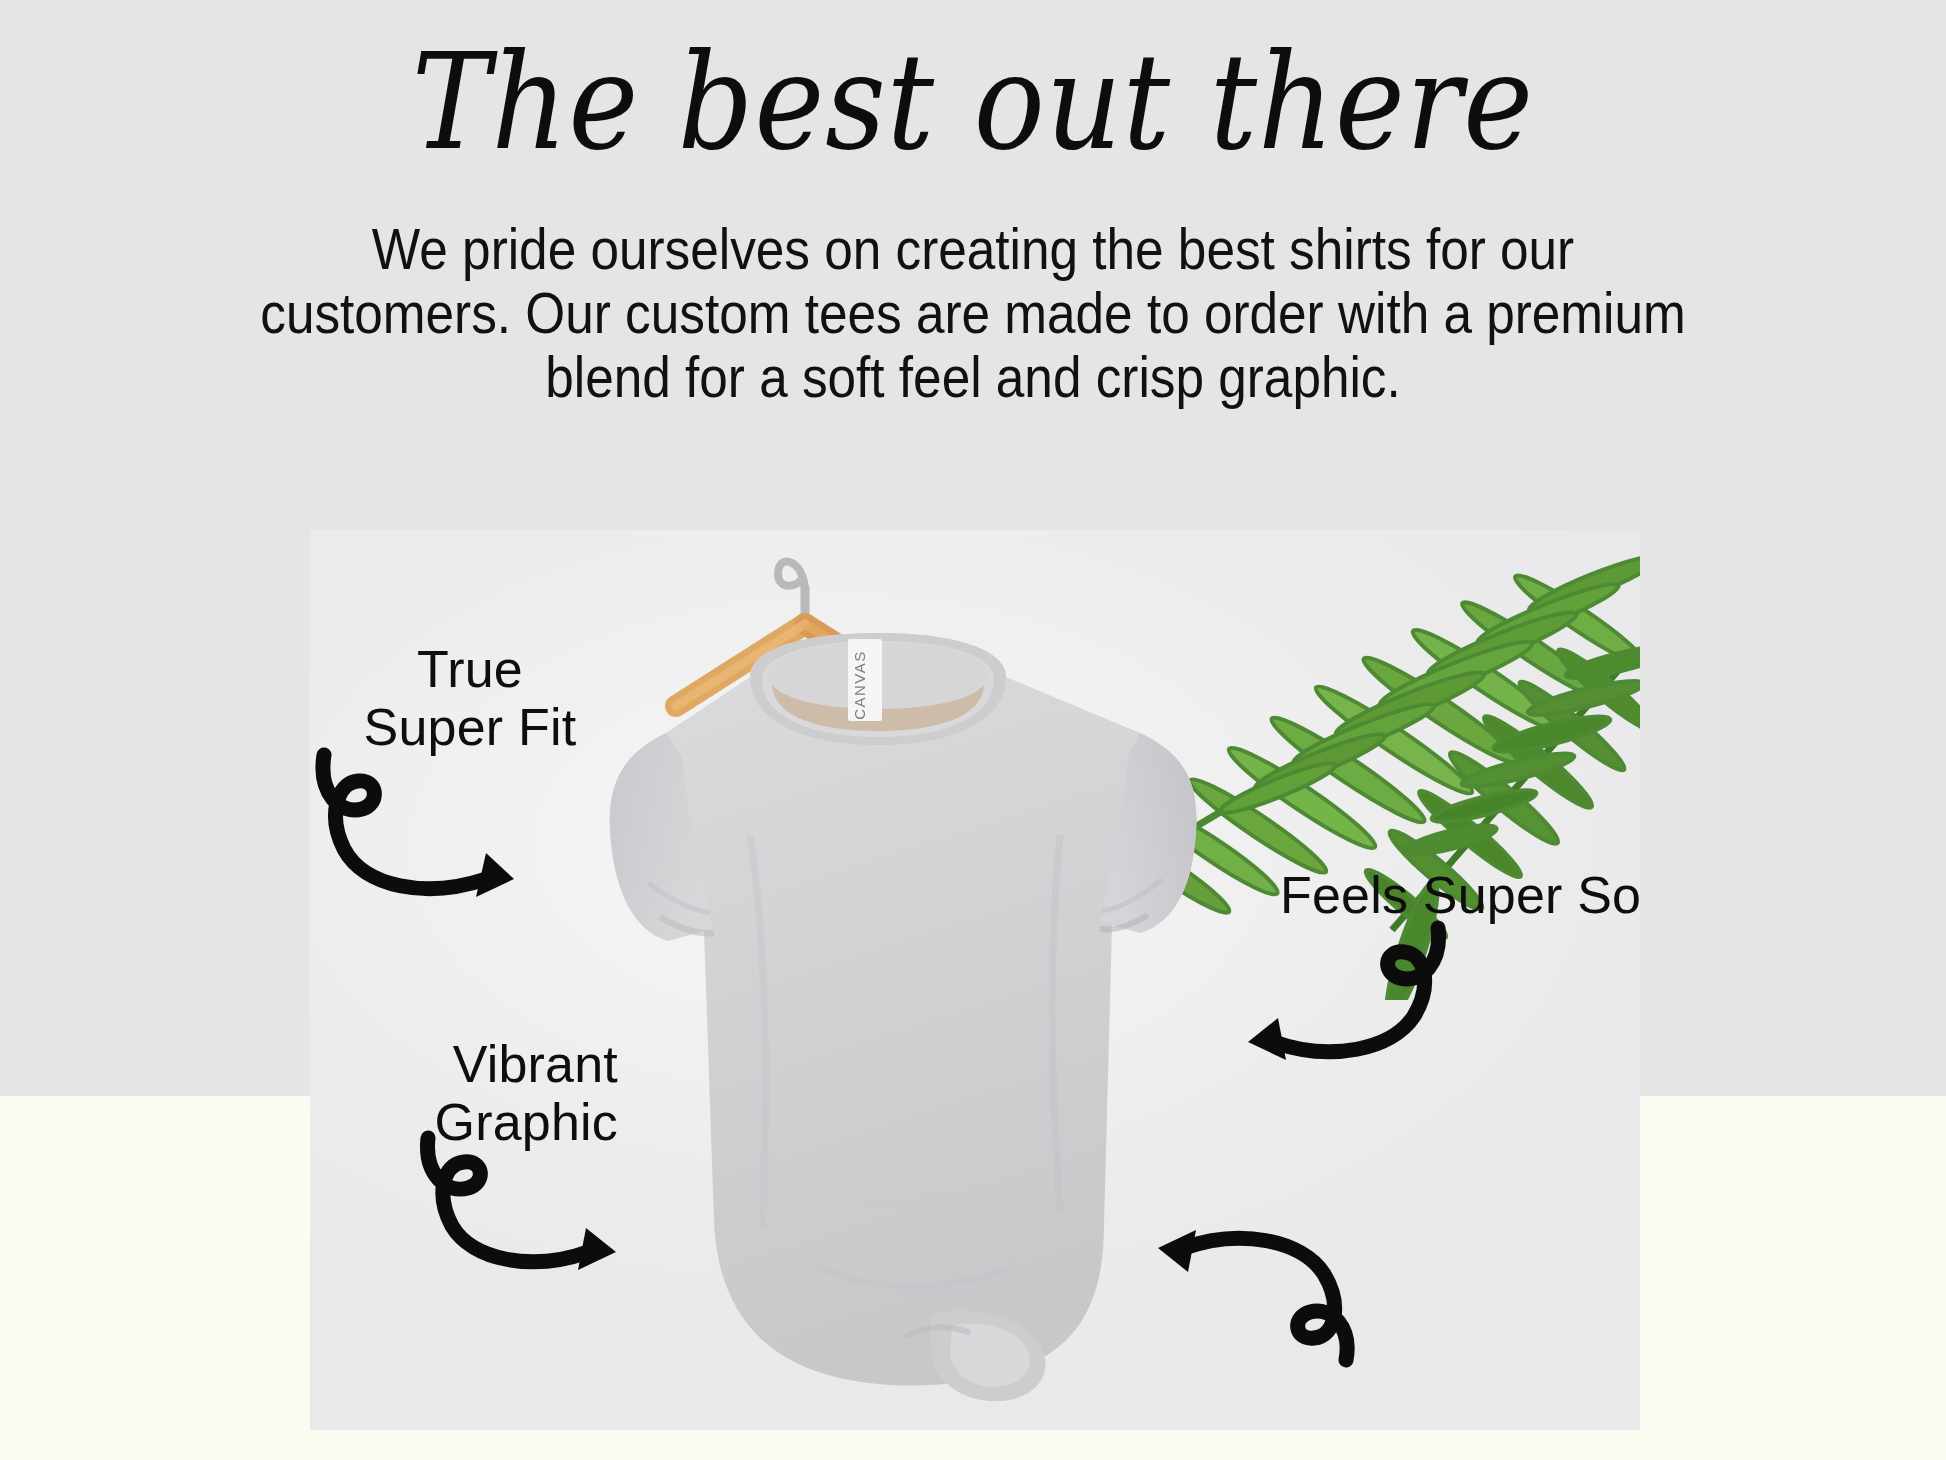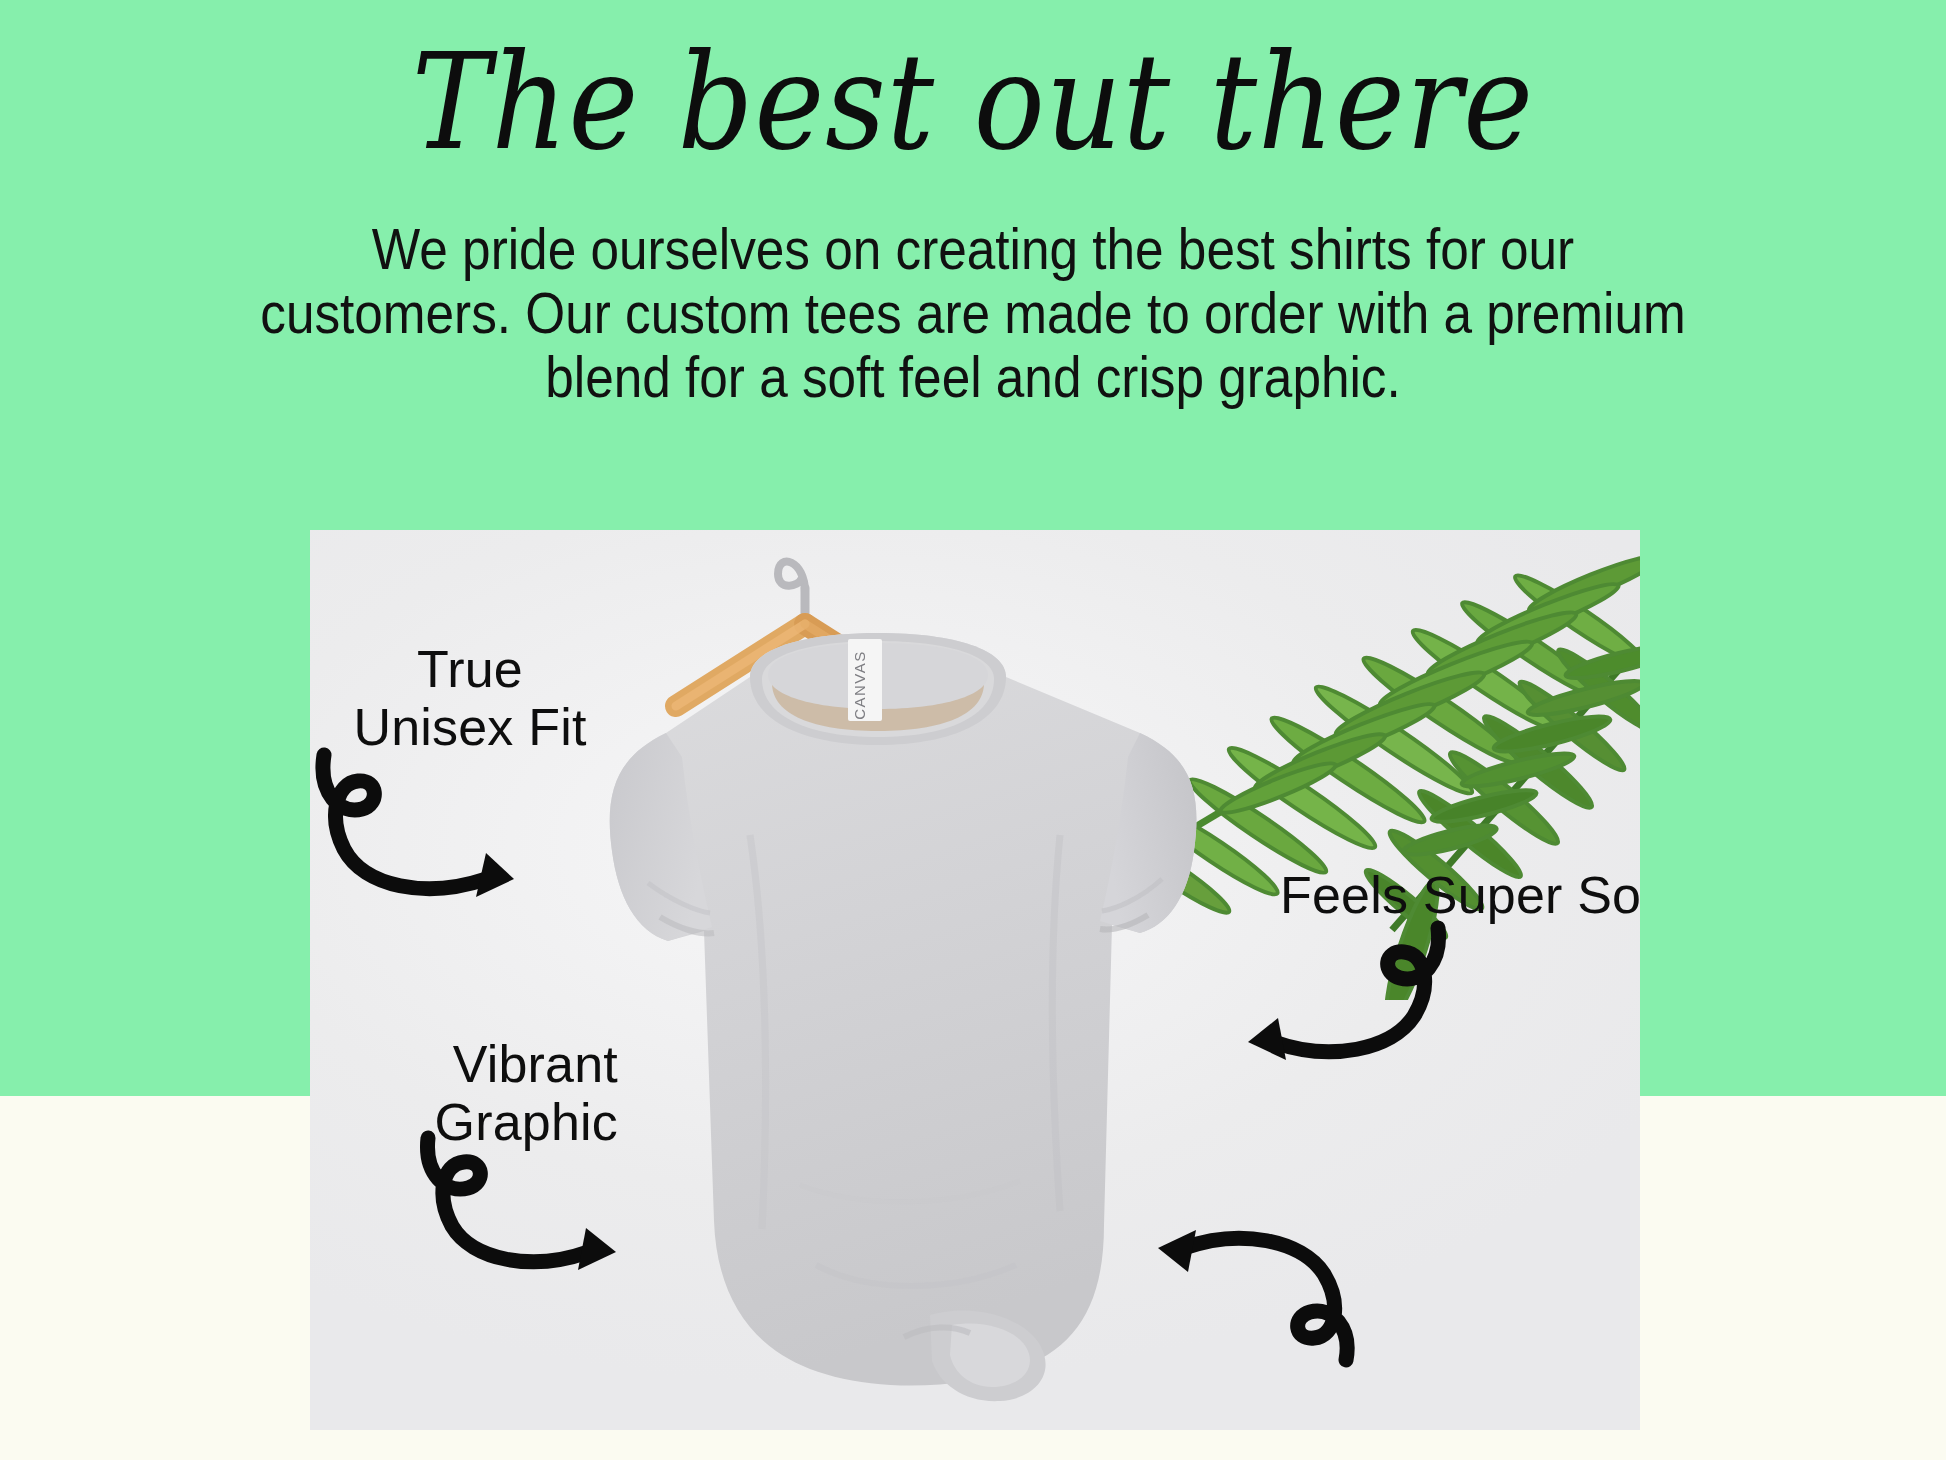--- a/index.html
+++ b/index.html
@@ -11,21 +11,21 @@
     height: 1460px;
     background: #fbfbf1;
     font-family: "Liberation Sans", sans-serif;
     overflow: hidden;
   }
 
   .page {
     position: relative;
     width: 1946px;
     height: 1096px;
-    background: #86efac;
+    background: #e5e5e5;
   }
 
   
   .headline {
     position: absolute;
     left: 0;
     top: 34px;
     width: 1946px;
     text-align: center;
     font-family: "DejaVu Serif", serif;
@@ -264,21 +264,21 @@
                C470 762 454 748 450 730 Z" fill="#d8d8db"></path>
       <path d="M404 712 C428 700 452 700 470 708" fill="none" stroke="#bcbcc0" stroke-width="6" opacity="0.6"></path>
 
       <path d="M250 210 C268 330 268 480 262 604" fill="none" stroke="#c6c6ca" stroke-width="7" opacity="0.5"></path>
       <path d="M560 210 C548 330 552 470 560 586" fill="none" stroke="#c2c2c6" stroke-width="7" opacity="0.45"></path>
       <path d="M316 640 C368 668 452 668 516 640" fill="none" stroke="#c3c3c7" stroke-width="6" opacity="0.45"></path>
       <path d="M300 560 C362 584 454 582 520 556" fill="none" stroke="#c8c8cc" stroke-width="5" opacity="0.35"></path>
     </svg>
 
     <div class="ann ann-true" style="position:absolute; left:10px; top:110px; width:300px;">True
-Unisex Fit</div>
+Super Fit</div>
 
     <div class="ann ann-vibrant" style="position:absolute; left:18px; top:505px; width:290px;">Vibrant
 Graphic</div>
 
     <div class="ann ann-soft" style="position:absolute; left:970px; top:336px; width:520px;">Feels Super Soft</div>
 
 
     <svg class="arrow-svg" style="left:-10px; top:215px; width:300px; height:190px;" viewBox="0 0 300 190">
       <path class="arrow-path" d="M24 10
                C18 48 40 70 62 64

